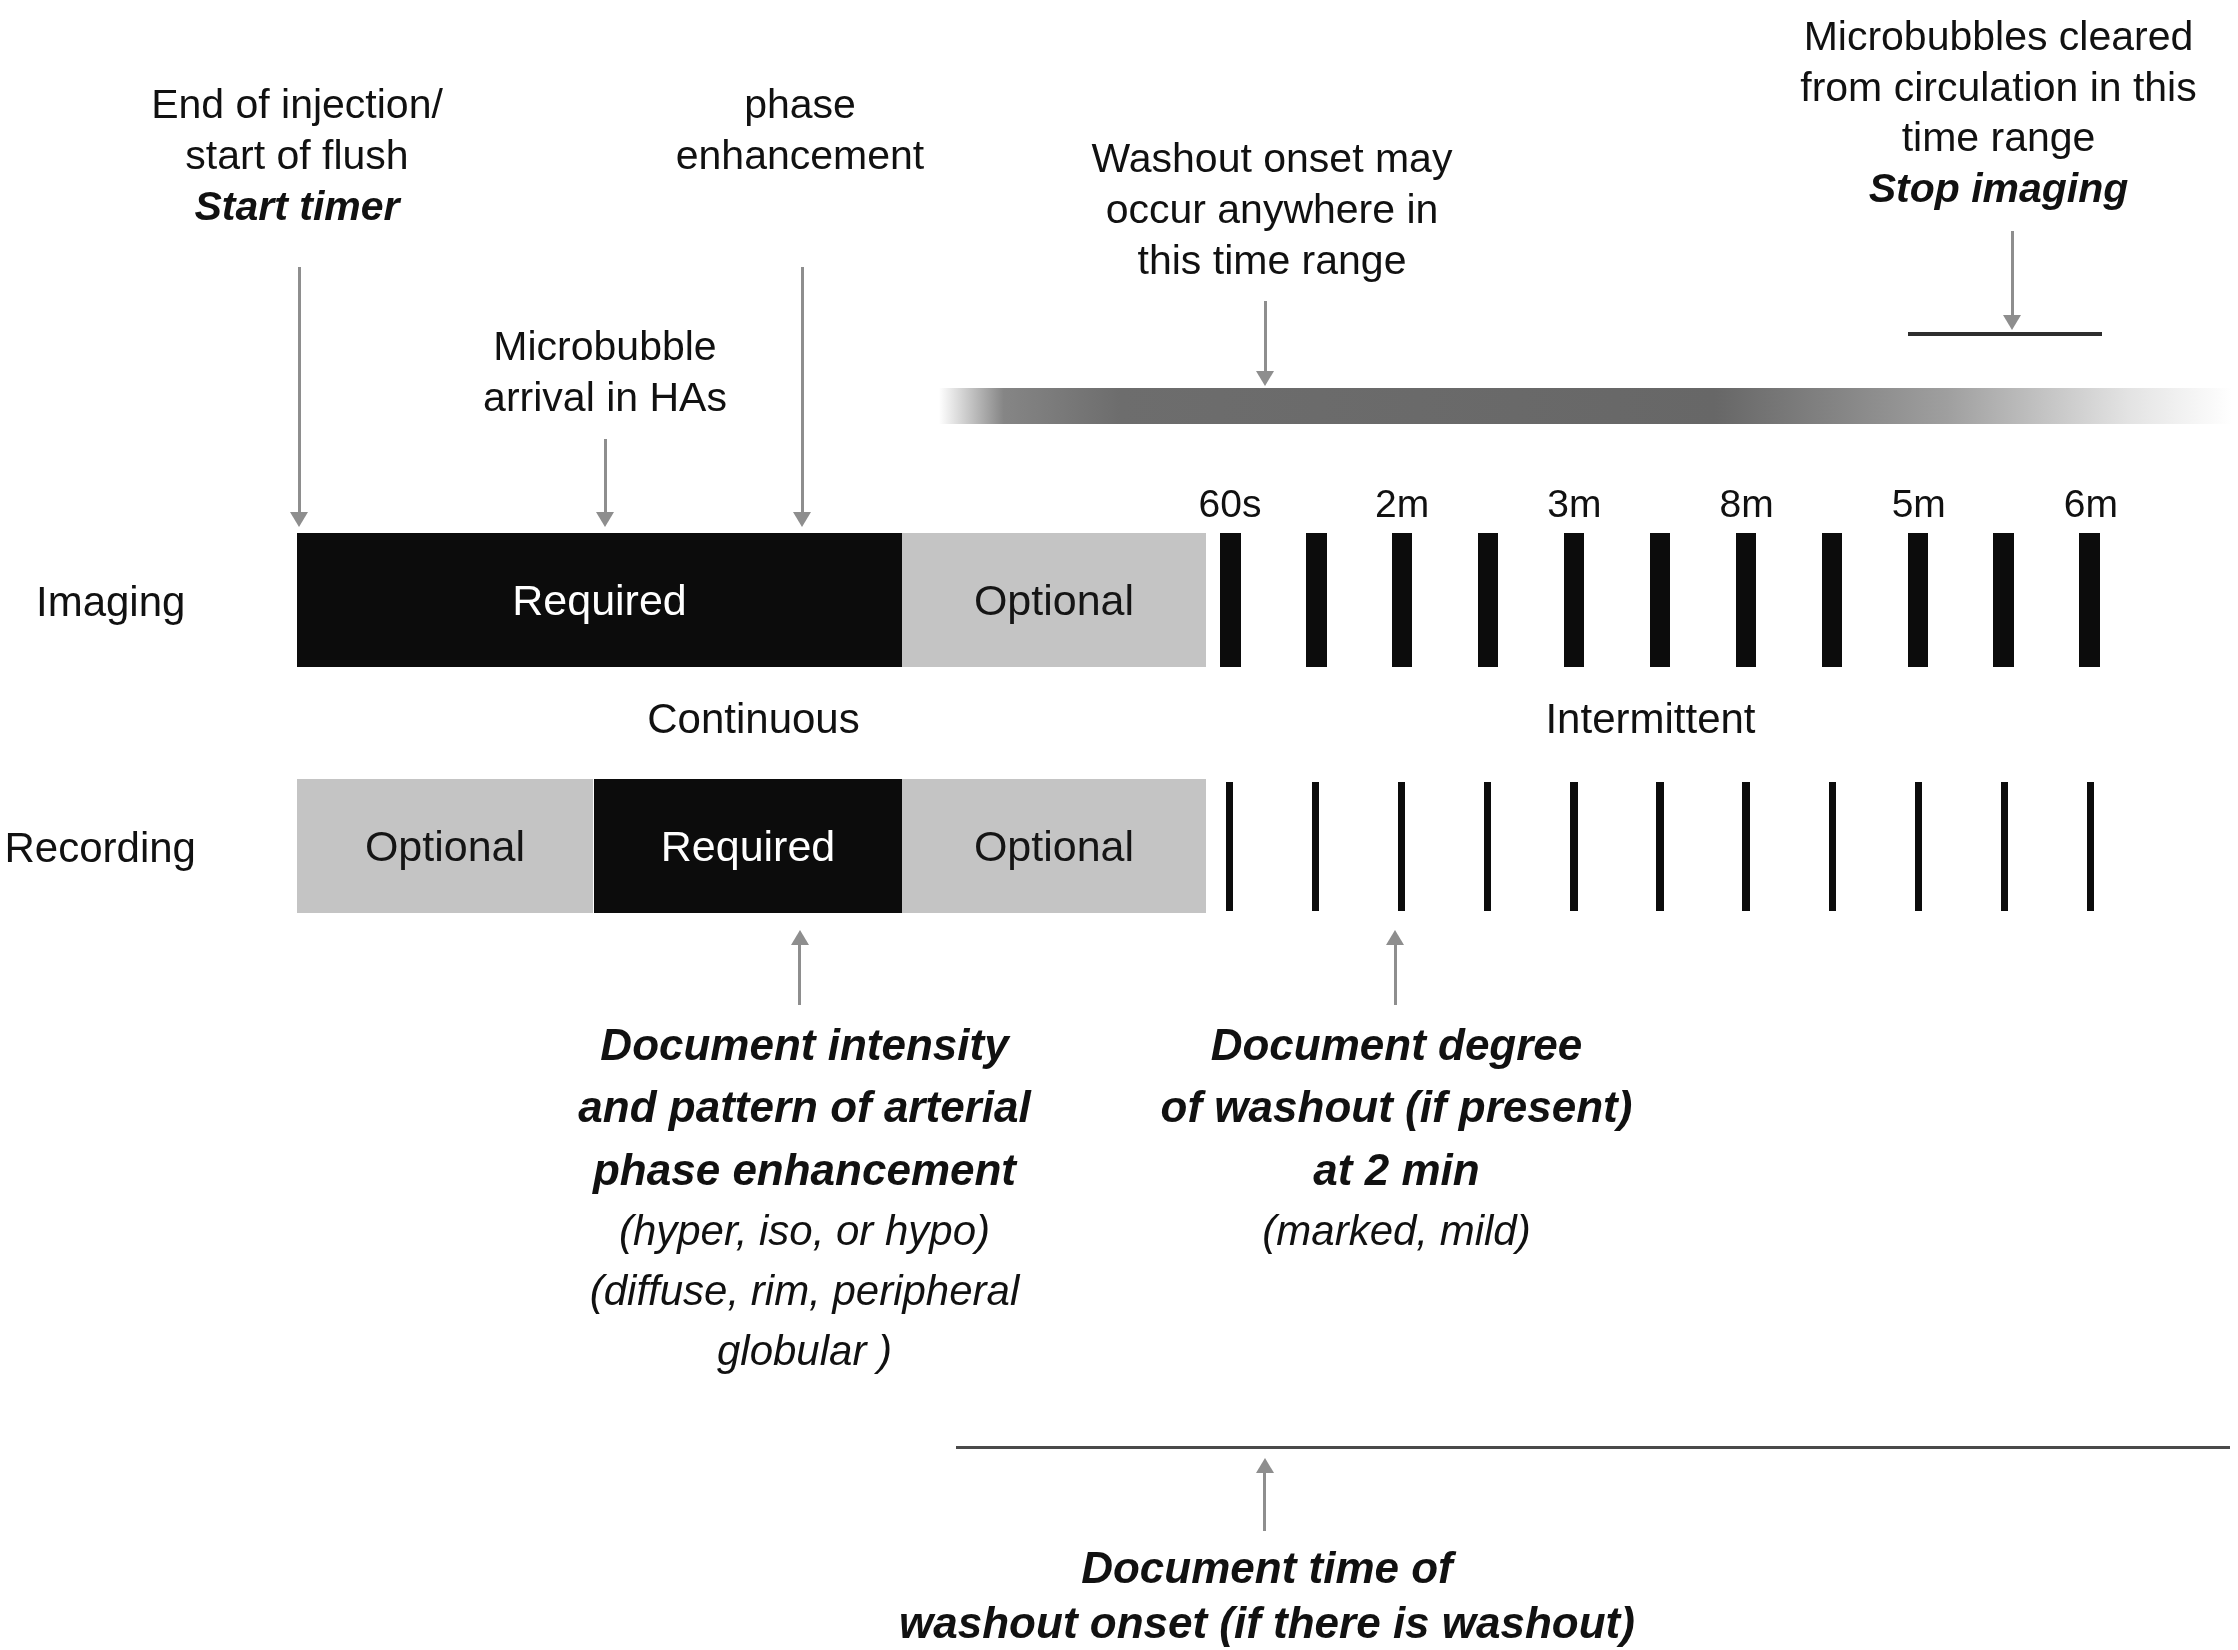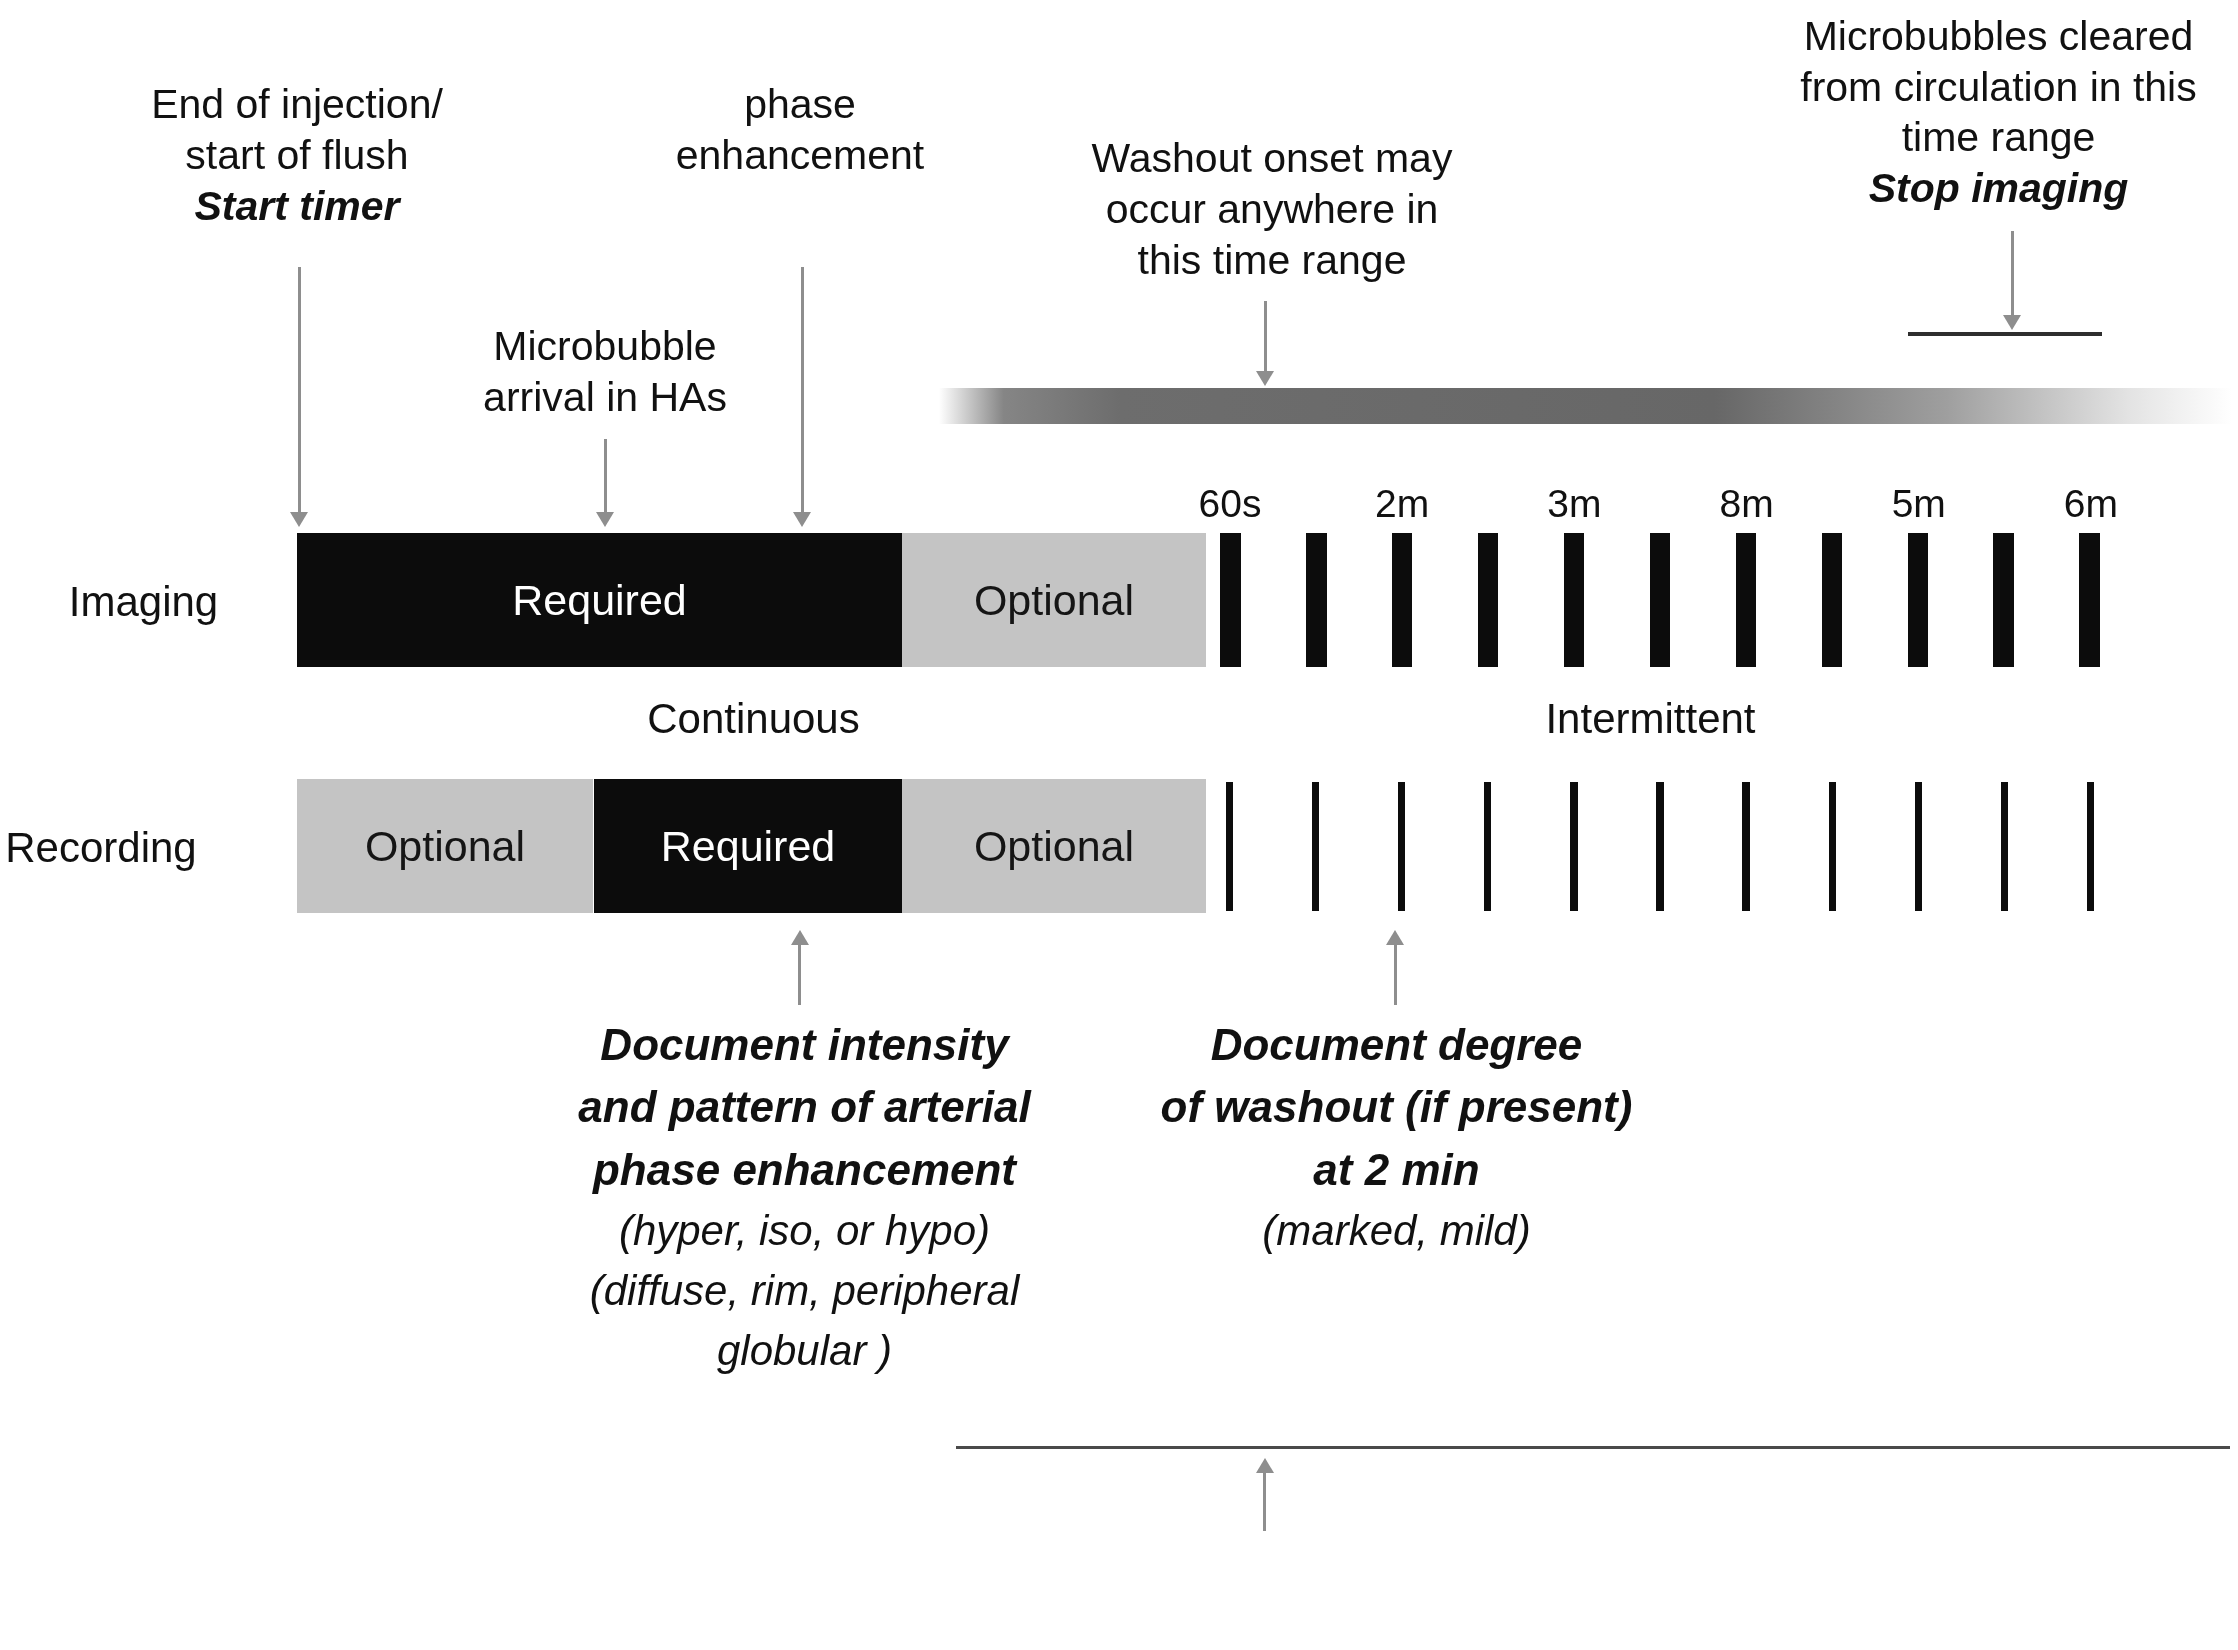--- a/index.html
+++ b/index.html
@@ -10,21 +10,21 @@
     --text:#111111;
   }
   body { background:#ffffff; }
   .canvas {
     position:relative; width:2239px; height:1651px; background:#ffffff;
     font-family:"Liberation Sans", sans-serif; color:var(--text); overflow:hidden;
   }
   .note { position:absolute; text-align:center; }
   .top-note { font-size:41px; line-height:1.24; }
   .em { font-weight:bold; font-style:italic; }
-  .row-label { position:absolute; font-size:42px; text-align:center; }
+  .row-label { position:absolute; font-size:42px; text-align:left; }
   .phase-label { position:absolute; font-size:42px; text-align:center; }
   .bar-seg {
     position:absolute; height:134px; display:flex; align-items:center;
     justify-content:center; font-size:43px;
   }
   .seg-black { background:var(--bar-black); color:#ffffff; }
   .seg-gray  { background:var(--bar-gray); color:#151515; }
   .ticks { position:absolute; display:flex; justify-content:space-between; }
   .tick-thick { width:20.6px; height:100%; background:var(--bar-black); }
   .tick-thin  { width:7.2px;  height:100%; background:var(--bar-black); }
@@ -185,15 +185,19 @@
     <div class="sub">(marked, mild)</div>
   </div>
 
   <div class="bottom-line"></div>
 
   <div>
     <div class="head-up" style="left:1256px; top:1458px;"></div>
     <div class="stem" style="left:1263px; top:1472px; height:59px;"></div>
   </div>
 
+  <div class="note wt-note" style="left:819px; top:1540px; width:896px;">
+    <div>Document time of</div>
+    <div>washout onset (if there is washout)</div>
+  </div>
 
 </div>
 
 
 </body></html>

